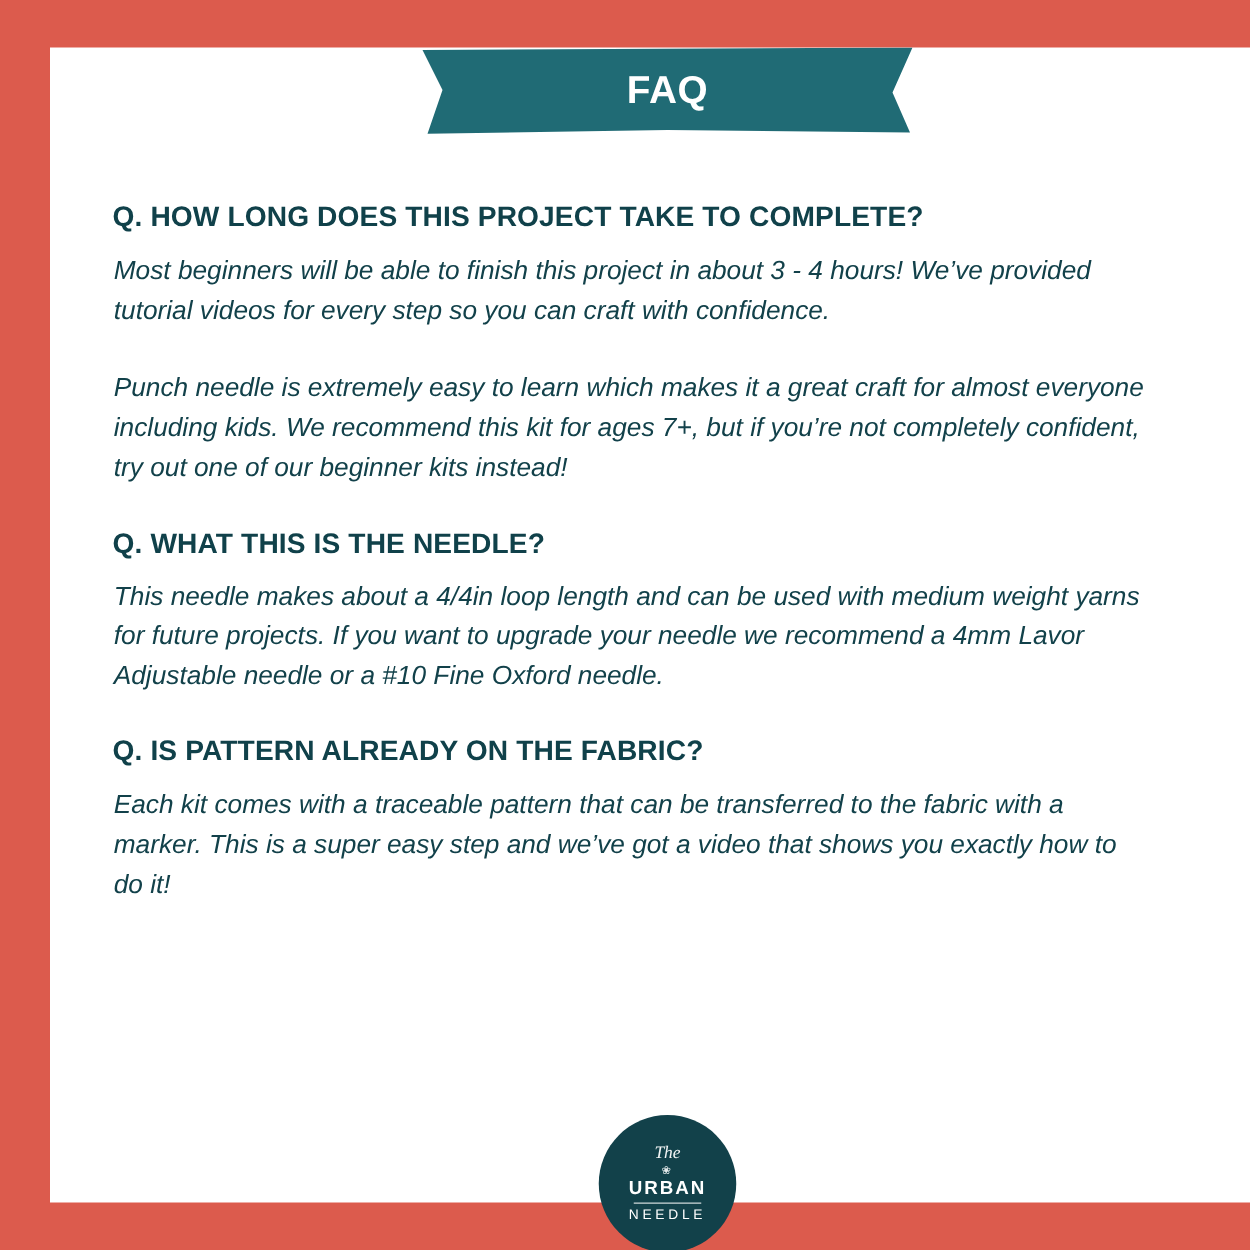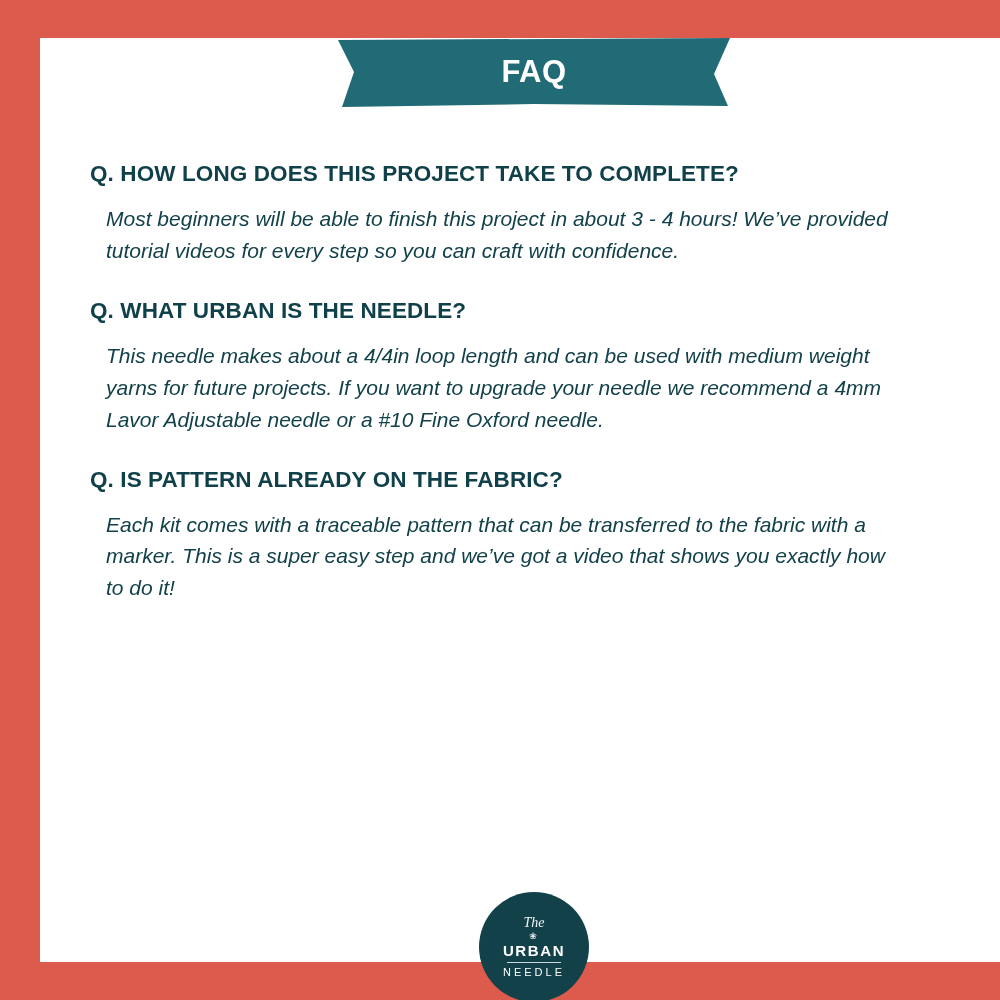--- a/index.html
+++ b/index.html
@@ -80,21 +80,21 @@
     line-height: 1.2;
     margin: 0 0 14px 0;
     font-family: "Liberation Sans", sans-serif;
   }
 
   .faq-a {
     color: #12414a;
     font-size: 21px;
     font-style: italic;
     line-height: 1.52;
-    margin: 16px;
+    margin: 1px;
     font-family: "Liberation Sans", sans-serif;
   }
 
   
   .logo {
     position: absolute;
     left: 50%;
     bottom: -40px;
     transform: translateX(-50%);
     width: 110px;
@@ -158,24 +158,25 @@
     </div>
 
     <div class="faq-body">
 
       <div class="faq-item">
         <p class="faq-q">Q. HOW LONG DOES THIS PROJECT TAKE TO COMPLETE?</p>
         <p class="faq-a">Most beginners will be able to finish this project in about 3 - 4 hours! We’ve provided tutorial videos for every step so you can craft with confidence.</p>
       </div>
 
       <div class="faq-item">
+        <p class="faq-a">Punch needle is extremely easy to learn which makes it a great craft for almost everyone including kids. We recommend this kit for ages 7+, but if you’re not completely confident, try out one of our beginner kits instead!</p>
       </div>
 
       <div class="faq-item">
-        <p class="faq-q">Q. WHAT URBAN IS THE NEEDLE?</p>
+        <p class="faq-q">Q. WHAT THIS IS THE NEEDLE?</p>
         <p class="faq-a">This needle makes about a 4/4in loop length and can be used with medium weight yarns for future projects. If you want to upgrade your needle we recommend a 4mm Lavor Adjustable needle or a #10 Fine Oxford needle.</p>
       </div>
 
       <div class="faq-item">
         <p class="faq-q">Q. IS PATTERN ALREADY ON THE FABRIC?</p>
         <p class="faq-a">Each kit comes with a traceable pattern that can be transferred to the fabric with a marker. This is a super easy step and we’ve got a video that shows you exactly how to do it!</p>
       </div>
 
     </div>
 

